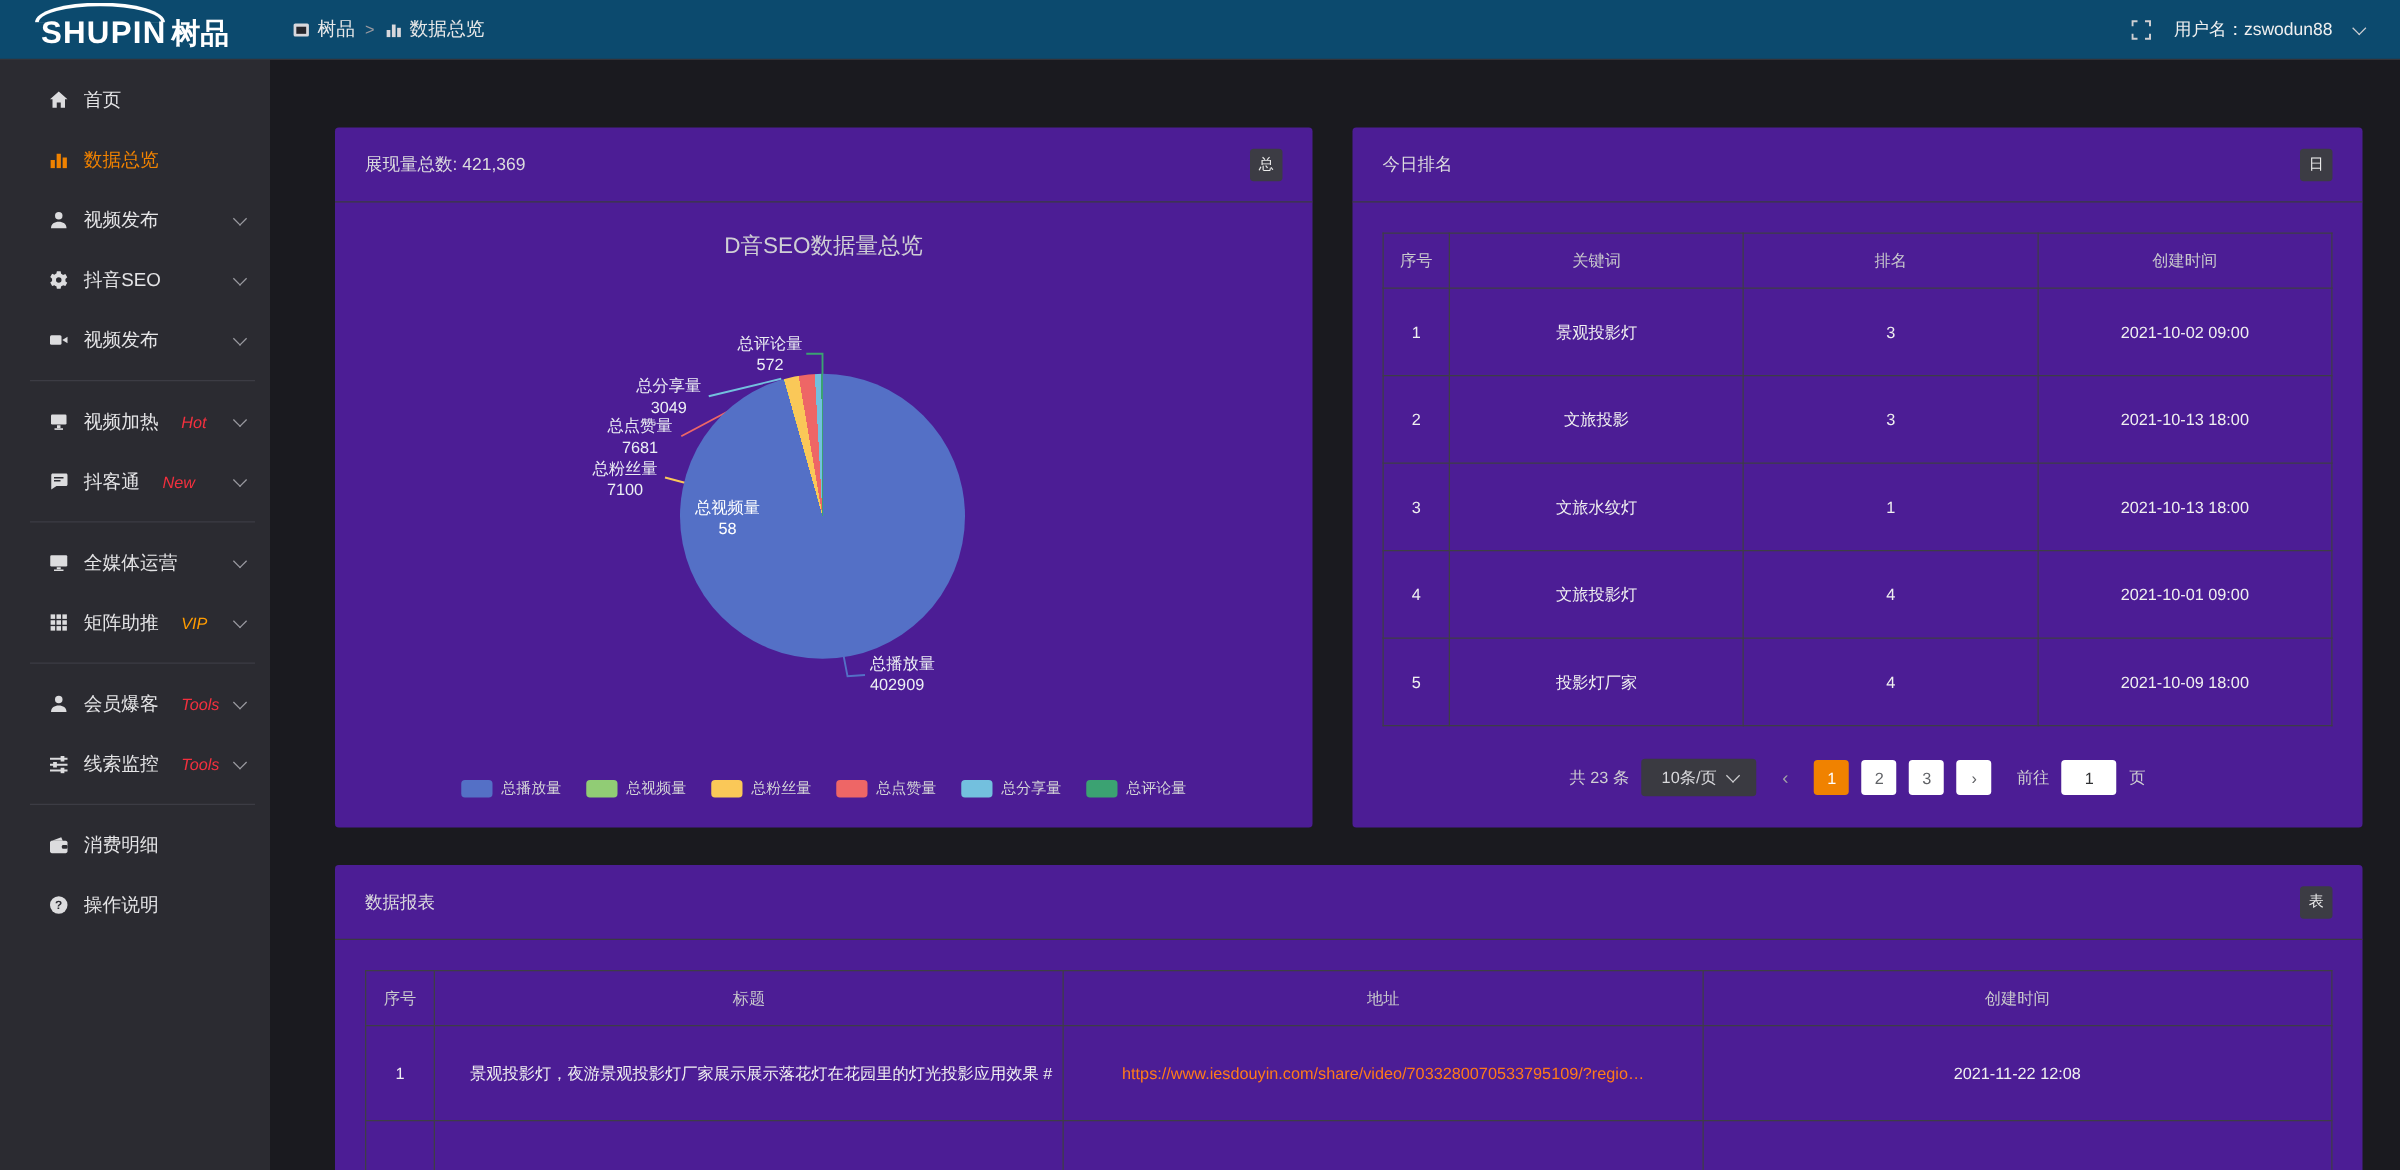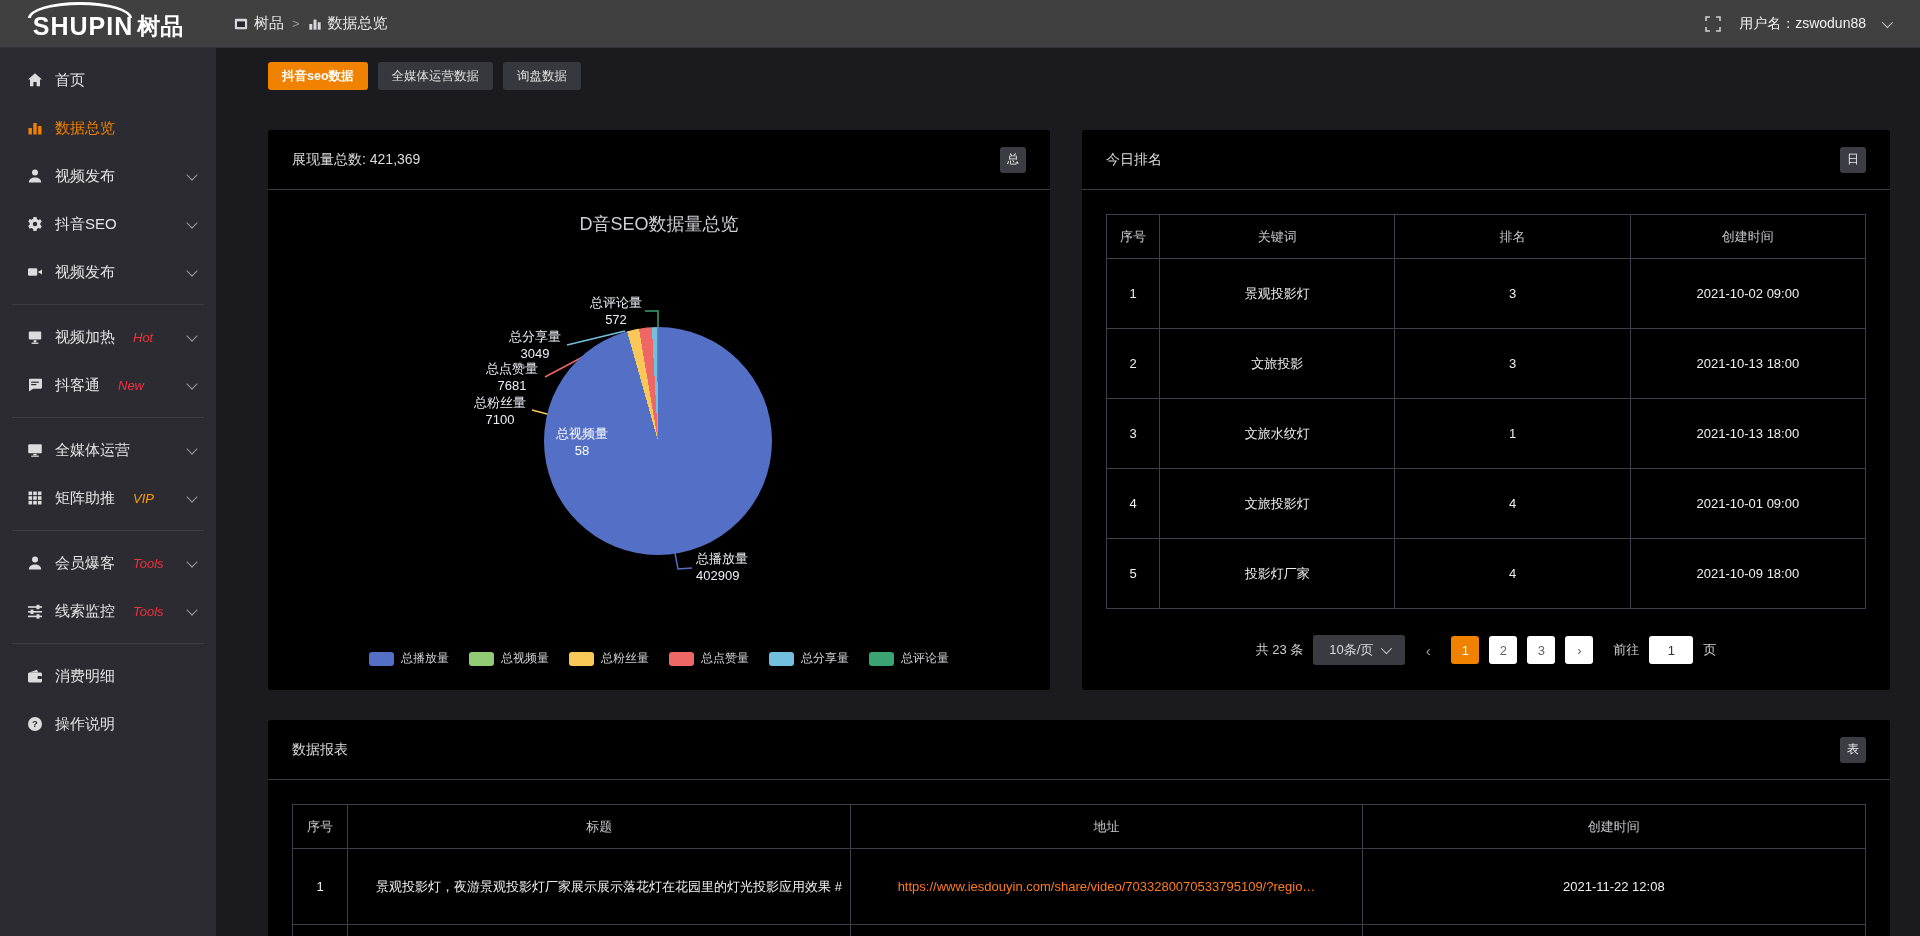--- a/index.html
+++ b/index.html
@@ -1,54 +1,54 @@
 <!DOCTYPE html>
 <html><head>
 <meta charset="utf-8">
 <style>
   * { margin:0; padding:0; box-sizing:border-box; }
   html,body { width:1920px; height:936px; overflow:hidden; background:#1a1a1f;
     font-family:"Liberation Sans","DejaVu Sans",sans-serif; color:#e8e8e8; }
 
   
-  .topbar { position:fixed; top:0; left:0; width:1920px; height:48px; background:#404040;
+  .topbar { position:fixed; top:0; left:0; width:1920px; height:48px; background:#0c4a6e;
     border-bottom:1px solid #333339; display:flex; align-items:center; z-index:10; }
   .logo { width:216px; display:flex; align-items:center; justify-content:center; position:relative; height:48px; }
   .logo-arc { position:absolute; left:28px; top:2px; width:104px; height:16px;
     border:3px solid #fff; border-bottom:none; border-radius:52px 52px 0 0 / 16px 16px 0 0; }
   .logo-en { font-size:25px; font-weight:bold; letter-spacing:1px; color:#fff; margin-top:6px; }
   .logo-cn { font-size:23px; font-weight:bold; color:#fff; margin:6px 0 0 4px; }
   .crumbs { display:flex; align-items:center; gap:8px; margin-left:18px; font-size:15px; color:#e8e8e8; }
   .crumb { display:flex; align-items:center; gap:6px; }
   .crumb-sep { color:#9a9aa0; font-size:13px; }
   .topbar-right { margin-left:auto; display:flex; align-items:center; gap:18px; padding-right:30px; font-size:14px; }
   .user-wrap { display:flex; align-items:center; gap:16px; color:#f0f0f0; cursor:pointer; }
   .chev { width:8px; height:8px; border-right:1.5px solid #cfcfd2; border-bottom:1.5px solid #cfcfd2;
     transform:rotate(45deg) translateY(-2px); display:inline-block; }
 
   
-  .sidebar { position:fixed; top:48px; left:0; width:216px; height:888px; background:#2b2b31; padding-top:8px; }
+  .sidebar { position:fixed; top:48px; left:0; width:216px; height:888px; background:#2b2b31; padding-top:8px;padding-left:12px; }
   .side-item { height:48px; display:flex; align-items:center; padding:0 18px 0 26px; gap:12px;
     font-size:15px; color:#e4e4e6; cursor:pointer; position:relative; }
   .side-item .ic { width:17px; height:17px; flex:none; display:flex; align-items:center; justify-content:center; color:#dcdcde; }
   .side-item.active, .side-item.active .ic { color:#f08200; }
   .side-item .side-badge { font-style:italic; font-weight:normal; font-size:13px; margin-left:6px; }
   .badge-red { color:#f2303e; } .badge-orange { color:#ff9c00; }
   .side-item.has-chev::after { content:""; position:absolute; right:20px; width:7px; height:7px;
     border-right:1.5px solid #9a9aa0; border-bottom:1.5px solid #9a9aa0; transform:rotate(45deg); margin-top:-3px; }
   .side-divider { height:1px; background:#3c3c44; margin:8px 12px; }
 
   
   .main { position:absolute; left:216px; top:48px; width:1704px; height:888px; padding:14px 30px 0 52px; }
   .tabs { display:flex; gap:10px; }
   .tab { height:28px; padding:0 14px; display:flex; align-items:center; font-size:12.5px;
     background:#37373e; color:#e0e0e0; border-radius:3px; cursor:pointer; }
   .tab.active { background:#f08200; color:#fff; font-weight:bold; }
 
-  .panel { background:#000000; border-radius:3px; }
+  .panel { background:#4c1d95; border-radius:3px; }
   .panel-head { height:60px; display:flex; align-items:center; justify-content:space-between;
     padding:0 24px; border-bottom:1px solid #3a3a41; }
   .panel-title { font-size:14px; color:#dcdcde; }
   .mini-badge { width:26px; height:26px; background:#3c3c44; border-radius:3px; color:#ececec;
     font-size:12px; display:flex; align-items:center; justify-content:center; cursor:pointer; }
 
   .row-panels { display:flex; gap:32px; margin-top:40px; }
   .panel-left { width:782px; height:560px; flex:none; }
   .panel-right { flex:1; height:560px; }
 
@@ -278,25 +278,20 @@
           <circle cx="8" cy="8" r="7" fill="currentColor"></circle>
           <text x="8" y="11.4" text-anchor="middle" font-size="9.5" font-weight="bold" fill="#2b2b31">?</text>
         </svg>
       </span>
     <span>操作说明</span>
   </div>
 </div>
 
 <div class="main">
 
-  <div class="tabs">
-    <div class="tab active">抖音seo数据</div>
-    <div class="tab">全媒体运营数据</div>
-    <div class="tab">询盘数据</div>
-  </div>
 
   <div class="row-panels">
 
     <div class="panel panel-left">
       <div class="panel-head">
         <span class="panel-title">展现量总数: 421,369</span>
         <span class="mini-badge">总</span>
       </div>
       <div class="chart-area">
         <div class="chart-title">D音SEO数据量总览</div>

